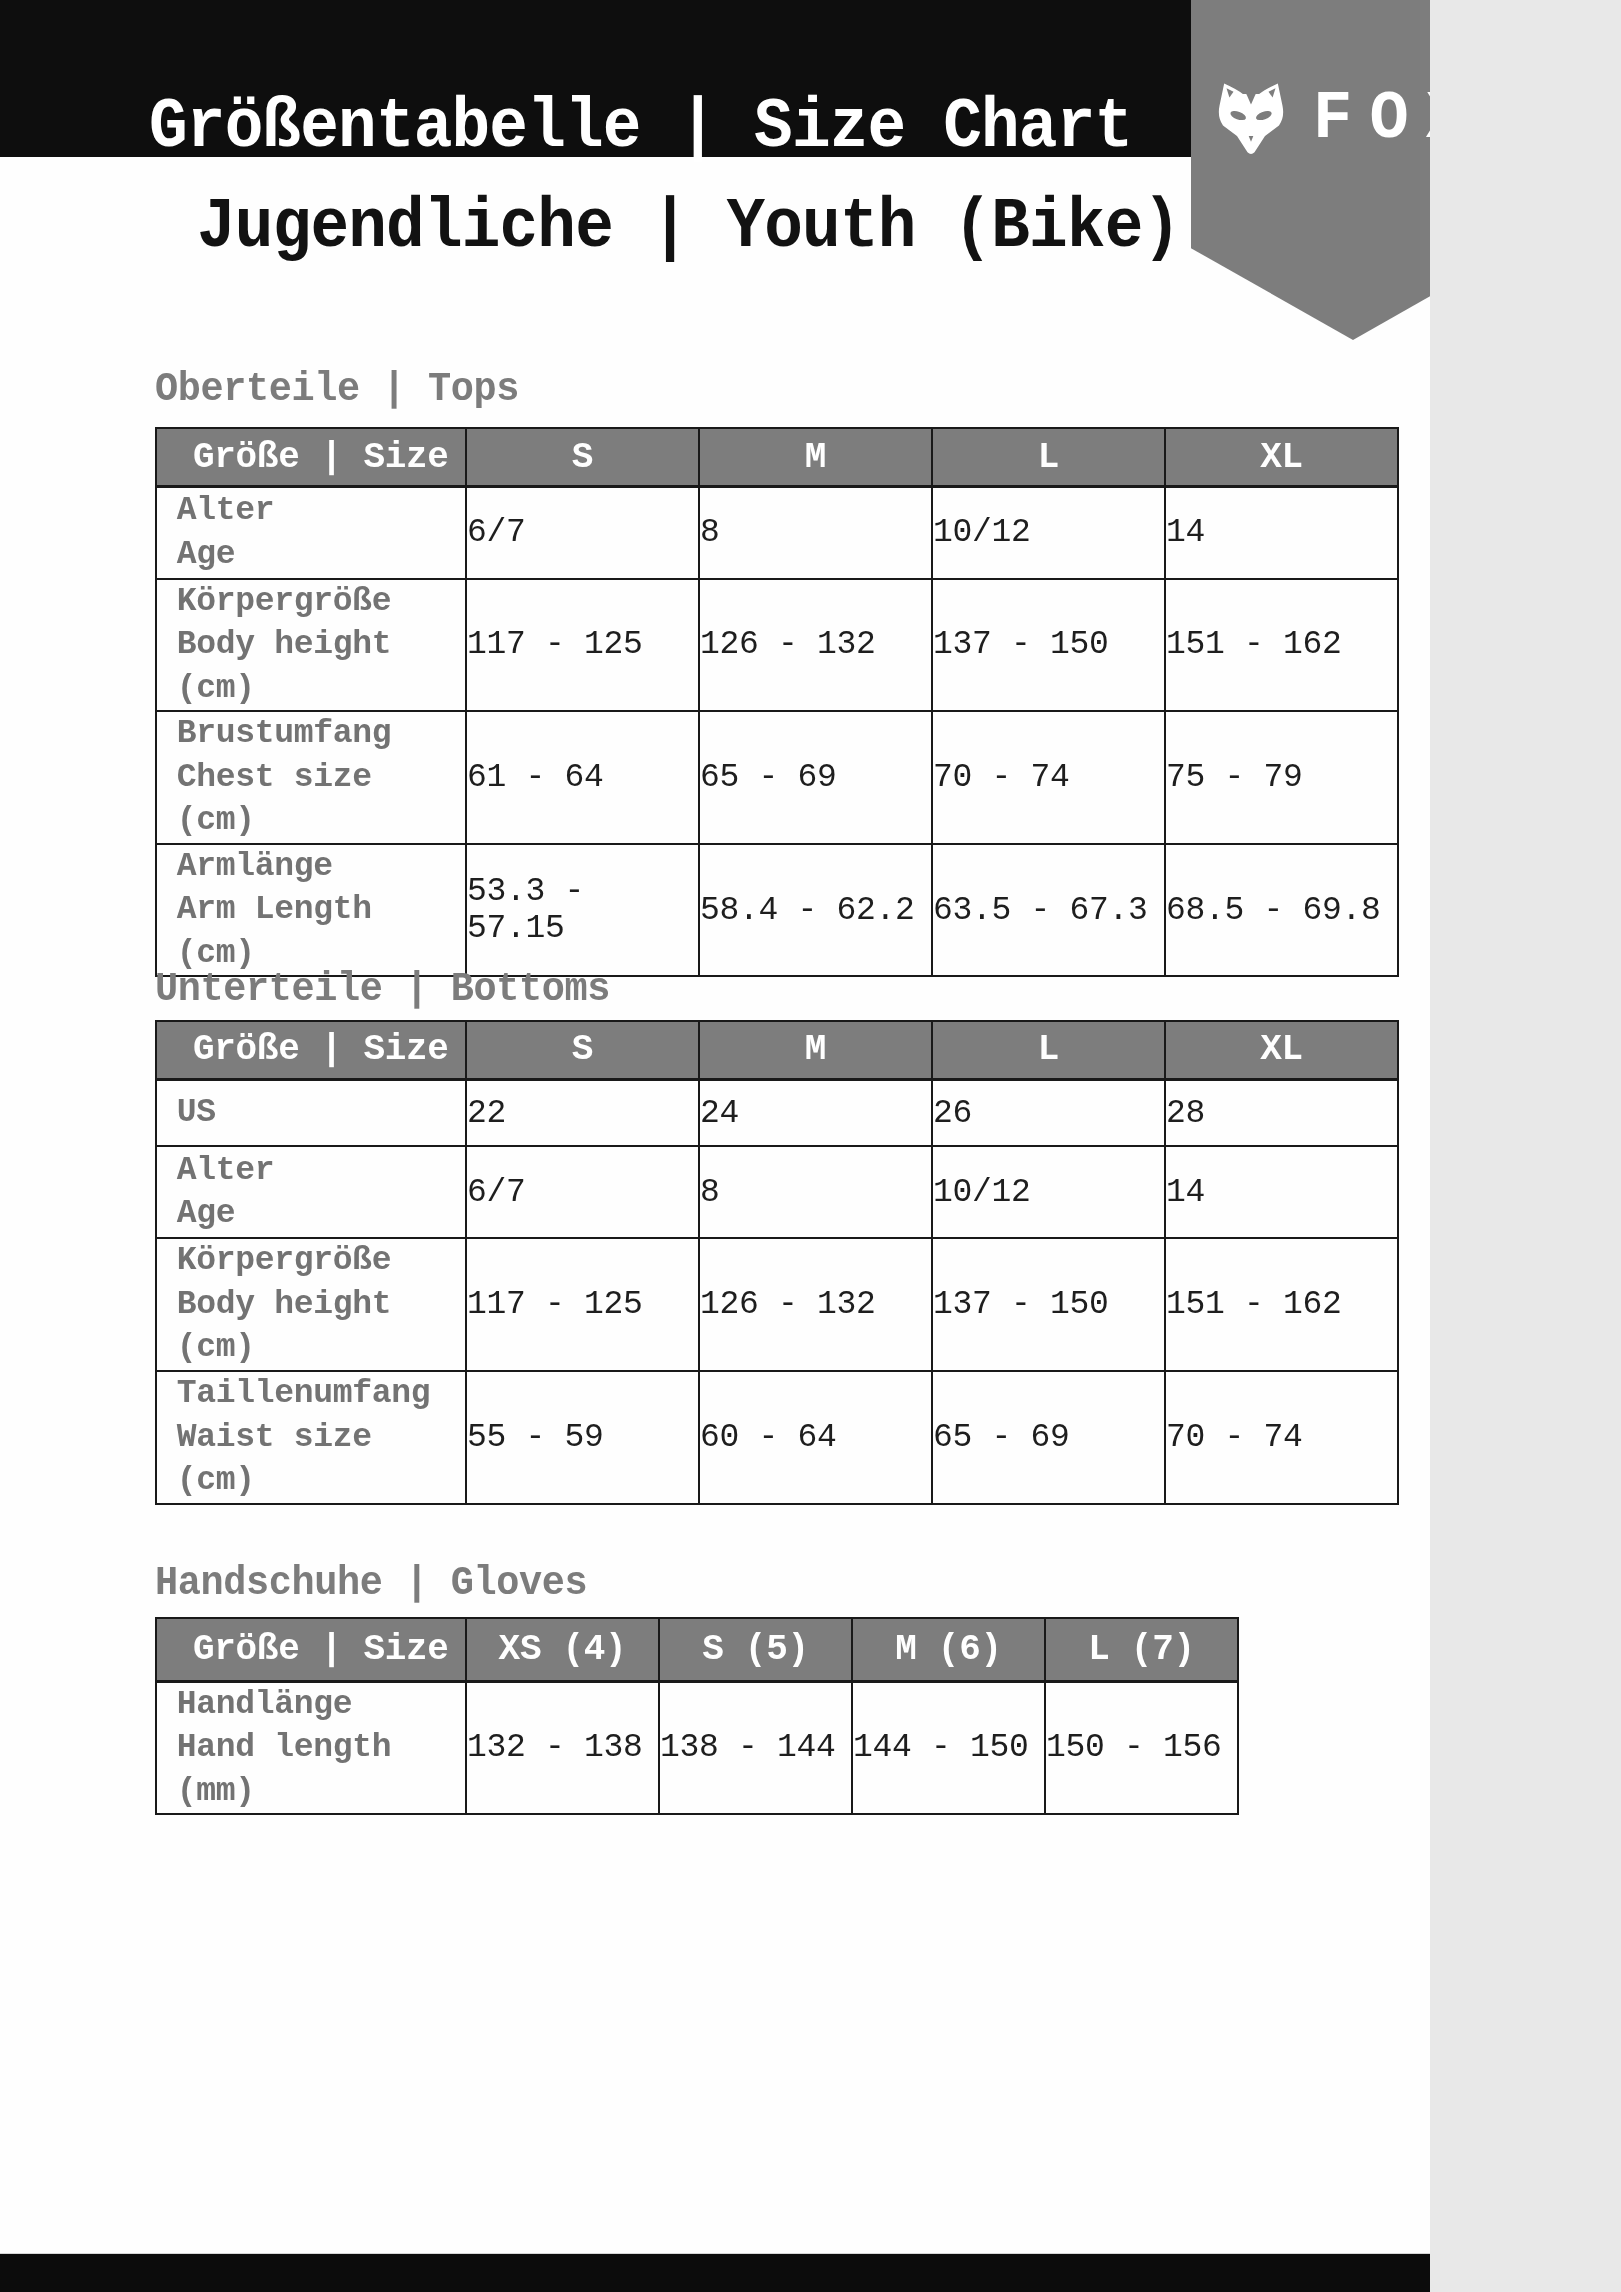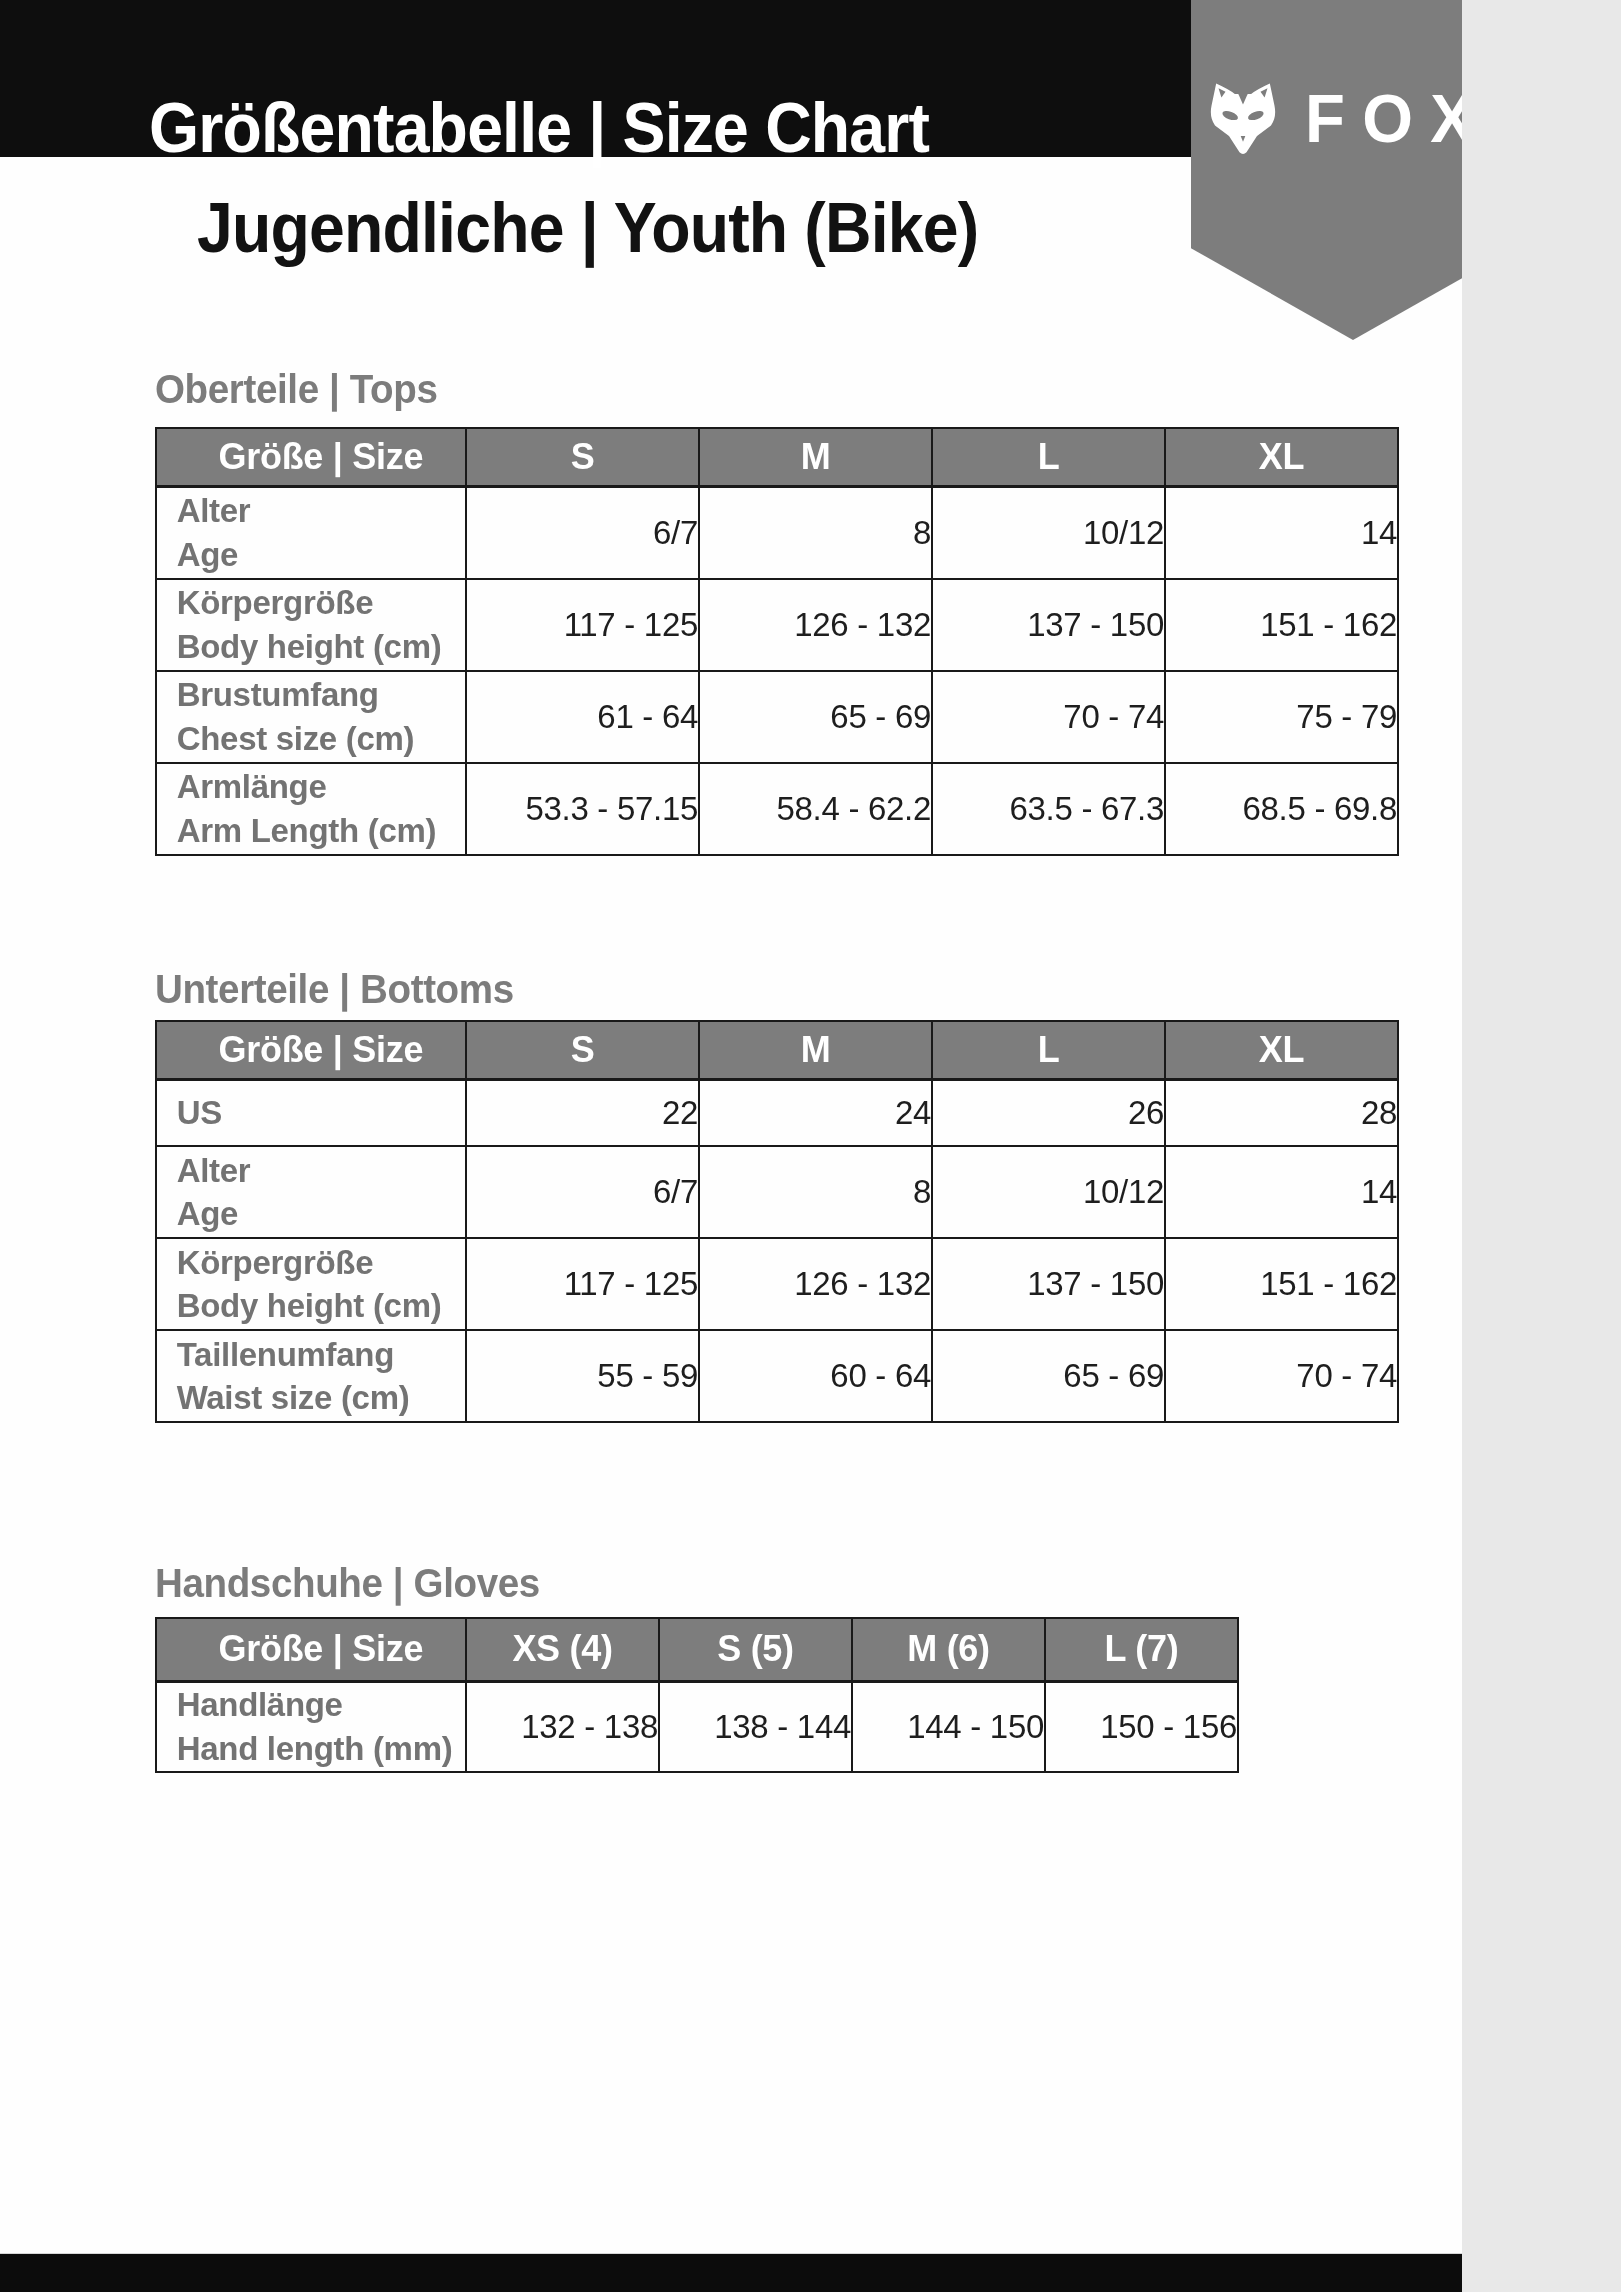--- a/index.html
+++ b/index.html
@@ -1,22 +1,21 @@
 <!DOCTYPE html>
 <html style="font-size:14.3px"><head>
 <meta charset="utf-8">
 <style>
   html,body{margin:0;padding:0;background:#e8e8e8;}
   .page{
     position:relative;
     width:1430px;height:2293px;
     background:#fefefe;
     overflow:hidden;
-    font-family:Liberation Sans, sans-serif;
-    padding-left:32px;
+    font-family:Liberation Mono, monospace;
   }
 
   
   .top-bar{
     position:absolute;left:0;top:0;width:1621px;height:157px;
     background:#0e0e0e;
   }
   .bottom-bar{
     position:absolute;left:0;top:2253px;width:1621px;height:39px;
     background:#0c0c0c;border-top:1.8px solid #d6d6d6;
@@ -91,21 +90,21 @@
 
   .size-table tr.r-tall{height:92px;}
   .size-table tr.r-short{height:67px;}
   .t-gloves tbody tr{height:91px;margin-top:22px;}
 
   td.label-cell{
     text-align:left;padding-left:19.7px;
     font-size:33px;font-weight:bold;color:#737373;line-height:1.32;
   }
   td.value-cell{
-    text-align:right;font-size:33px;font-weight:400;color:#1e1e1e;
+    text-align:left;font-size:33px;font-weight:400;color:#1e1e1e;
   }
 </style>
 </head>
 <body>
 
 <div class="page">
 
   <div class="top-bar"></div>
 
   <div class="title-line1">Größentabelle | Size Chart</div>

